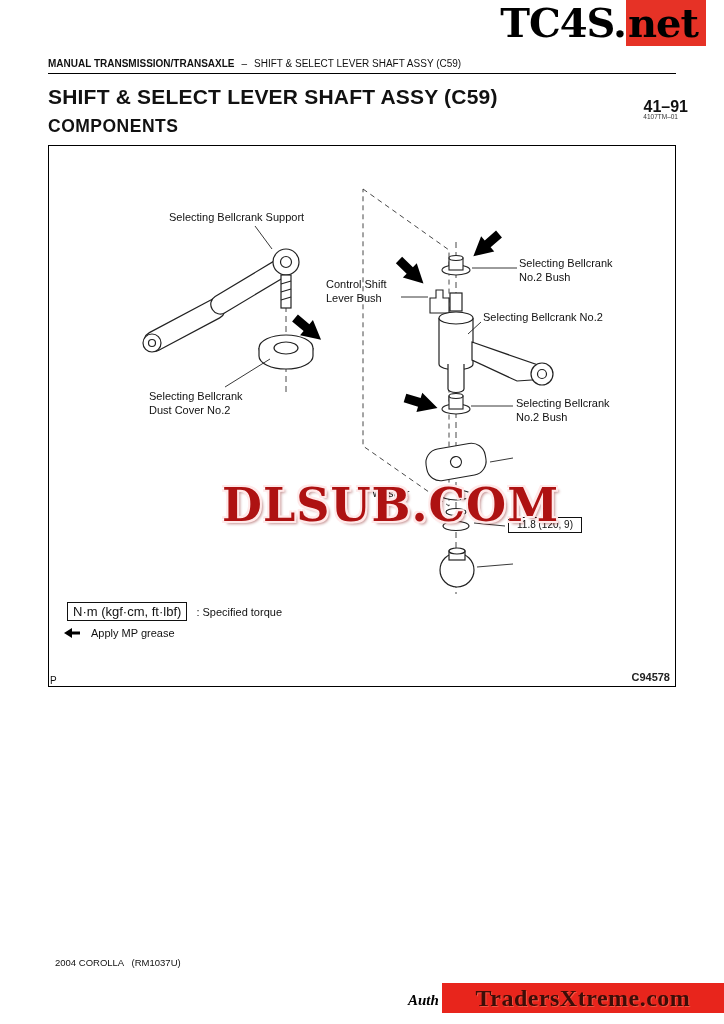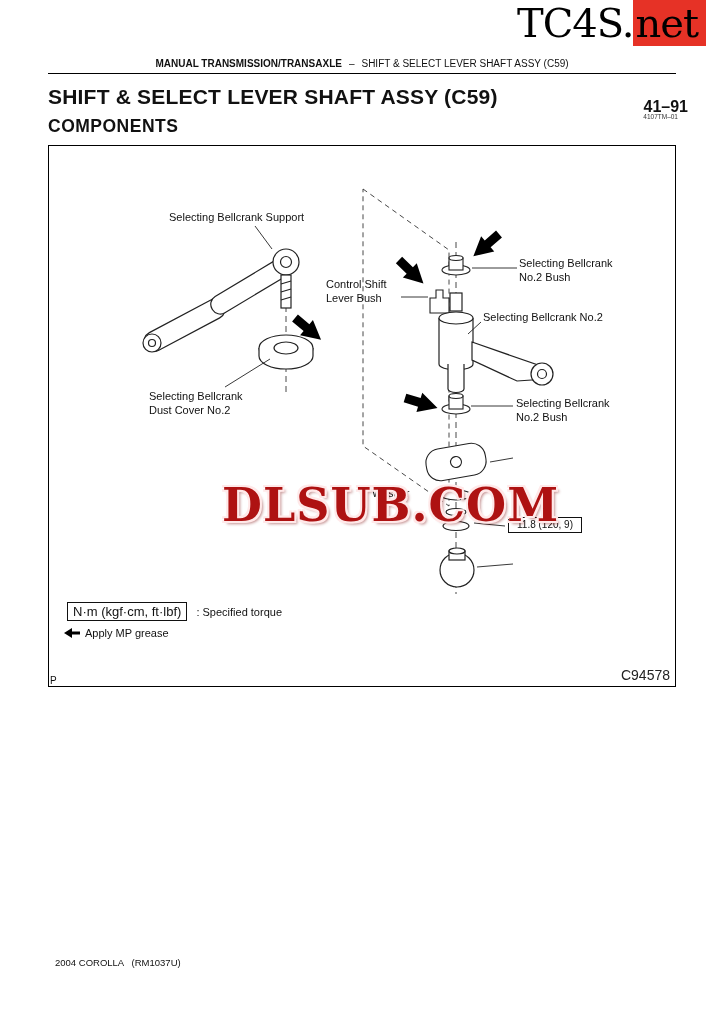--- a/index.html
+++ b/index.html
@@ -4,26 +4,26 @@
 <style>
   * { margin:0; padding:0; box-sizing:border-box; }
   body { background:#e9e9e9; font-family:"Liberation Sans", sans-serif; }
   .page {
     position:relative; width:724px; height:1024px; margin:0 auto;
     background:#ffffff; overflow:hidden; color:#111;
   }
 
   
   .logo { position:absolute; top:0px; right:18px; font-family:"DejaVu Serif", serif;
-          font-weight:normal; font-size:40px; letter-spacing:-1px; color:#000; line-height:46px;}
+          font-weight:bold; font-size:40px; letter-spacing:-1px; color:#000; line-height:46px;}
   .logo .red { background:#e63226; padding:0 8px 0 2px; }
 
   .page-num { position:absolute; top:50px; right:36px; font-weight:bold; font-size:16px;margin-top:48px; }
 
-  .hdr-text { position:absolute; top:58px; left:48px; width:628px; text-align:center;
+  .hdr-text { position:absolute; top:58px; left:48px; width:628px; text-align:left;
               font-size:10px; white-space:nowrap; }
   .hdr-text .sep { margin:0 7px; }
   .hdr-rule { position:absolute; top:73px; left:48px; width:628px; border-top:1.6px solid #000; }
 
   .title    { position:absolute; top:85px; left:48px; font-weight:bold; font-size:21px; letter-spacing:0.2px; }
   .doc-code { position:absolute; top:113px; right:46px; font-size:6.5px; color:#333; }
   .subtitle { position:absolute; top:116px; left:48px; font-weight:bold; font-size:17.5px; letter-spacing:0.5px; }
 
   
   .comp-box { position:absolute; top:145px; left:48px; width:628px; height:542px;
@@ -33,23 +33,23 @@
   .lbl { position:absolute; font-size:11px; line-height:14px; color:#111; }
   .nowrap { white-space:nowrap; }
 
   .torque-box { position:absolute; left:459px; top:371px; width:74px; height:16px;
                 border:1px solid #111; font-weight:normal; font-size:10px;
                 text-align:center; line-height:14px; background:#fff; }
 
   .legend-row1 { position:absolute; left:18px; top:458px; font-size:11px; }
   .unit-box { border:1px solid #111; padding:1px 5px; font-size:13px; }
   .legend-row2 { position:absolute; left:15px; top:481px; font-size:11px;
-                 display:flex; align-items:center; gap:5px; }
+                 display:flex; align-items:center; gap:11px; }
   .edge-mark { position:absolute; left:1px; bottom:0px; font-size:10px; }
-  .fig-code  { position:absolute; right:5px; bottom:3px; font-size:14px; color:#222; }
+  .fig-code  { position:absolute; right:5px; bottom:3px; font-size:11px; color:#222;font-weight:bold; }
 
   
   .wm-center { position:absolute; left:222px; top:478px; font-family:"DejaVu Serif", serif;
                font-weight:bold; font-size:46px; letter-spacing:1px; color:#ae1212;
                text-shadow:-2px -2px 0 #ffe9e9, 2px -2px 0 #ffe9e9, -2px 2px 0 #ffe9e9,
                            2px 2px 0 #ffe9e9, 0 0 3px #ffffff, 3px 3px 3px rgba(120,0,0,.45);text-align:center; }
 
   .footer-model { position:absolute; left:55px; top:957px; font-size:9.5px; white-space:pre; }
 
   .footer-banner { position:absolute; left:408px; top:983px; right:0; height:30px;
@@ -196,14 +196,20 @@
     </div>
 
     <div class="edge-mark">P</div>
     <div class="fig-code">C94578</div>
   </div>
 
   <div class="wm-center">DLSUB.COM</div>
 
   <div class="footer-model">2004 COROLLA   (RM1037U)</div>
 
+  <div class="footer-banner">
+    <span class="auth">Auth</span>
+    <div class="red-strip">
+      <span>TradersXtreme.com</span>
+    </div>
+  </div>
 
 </div>
 
 </body></html>

